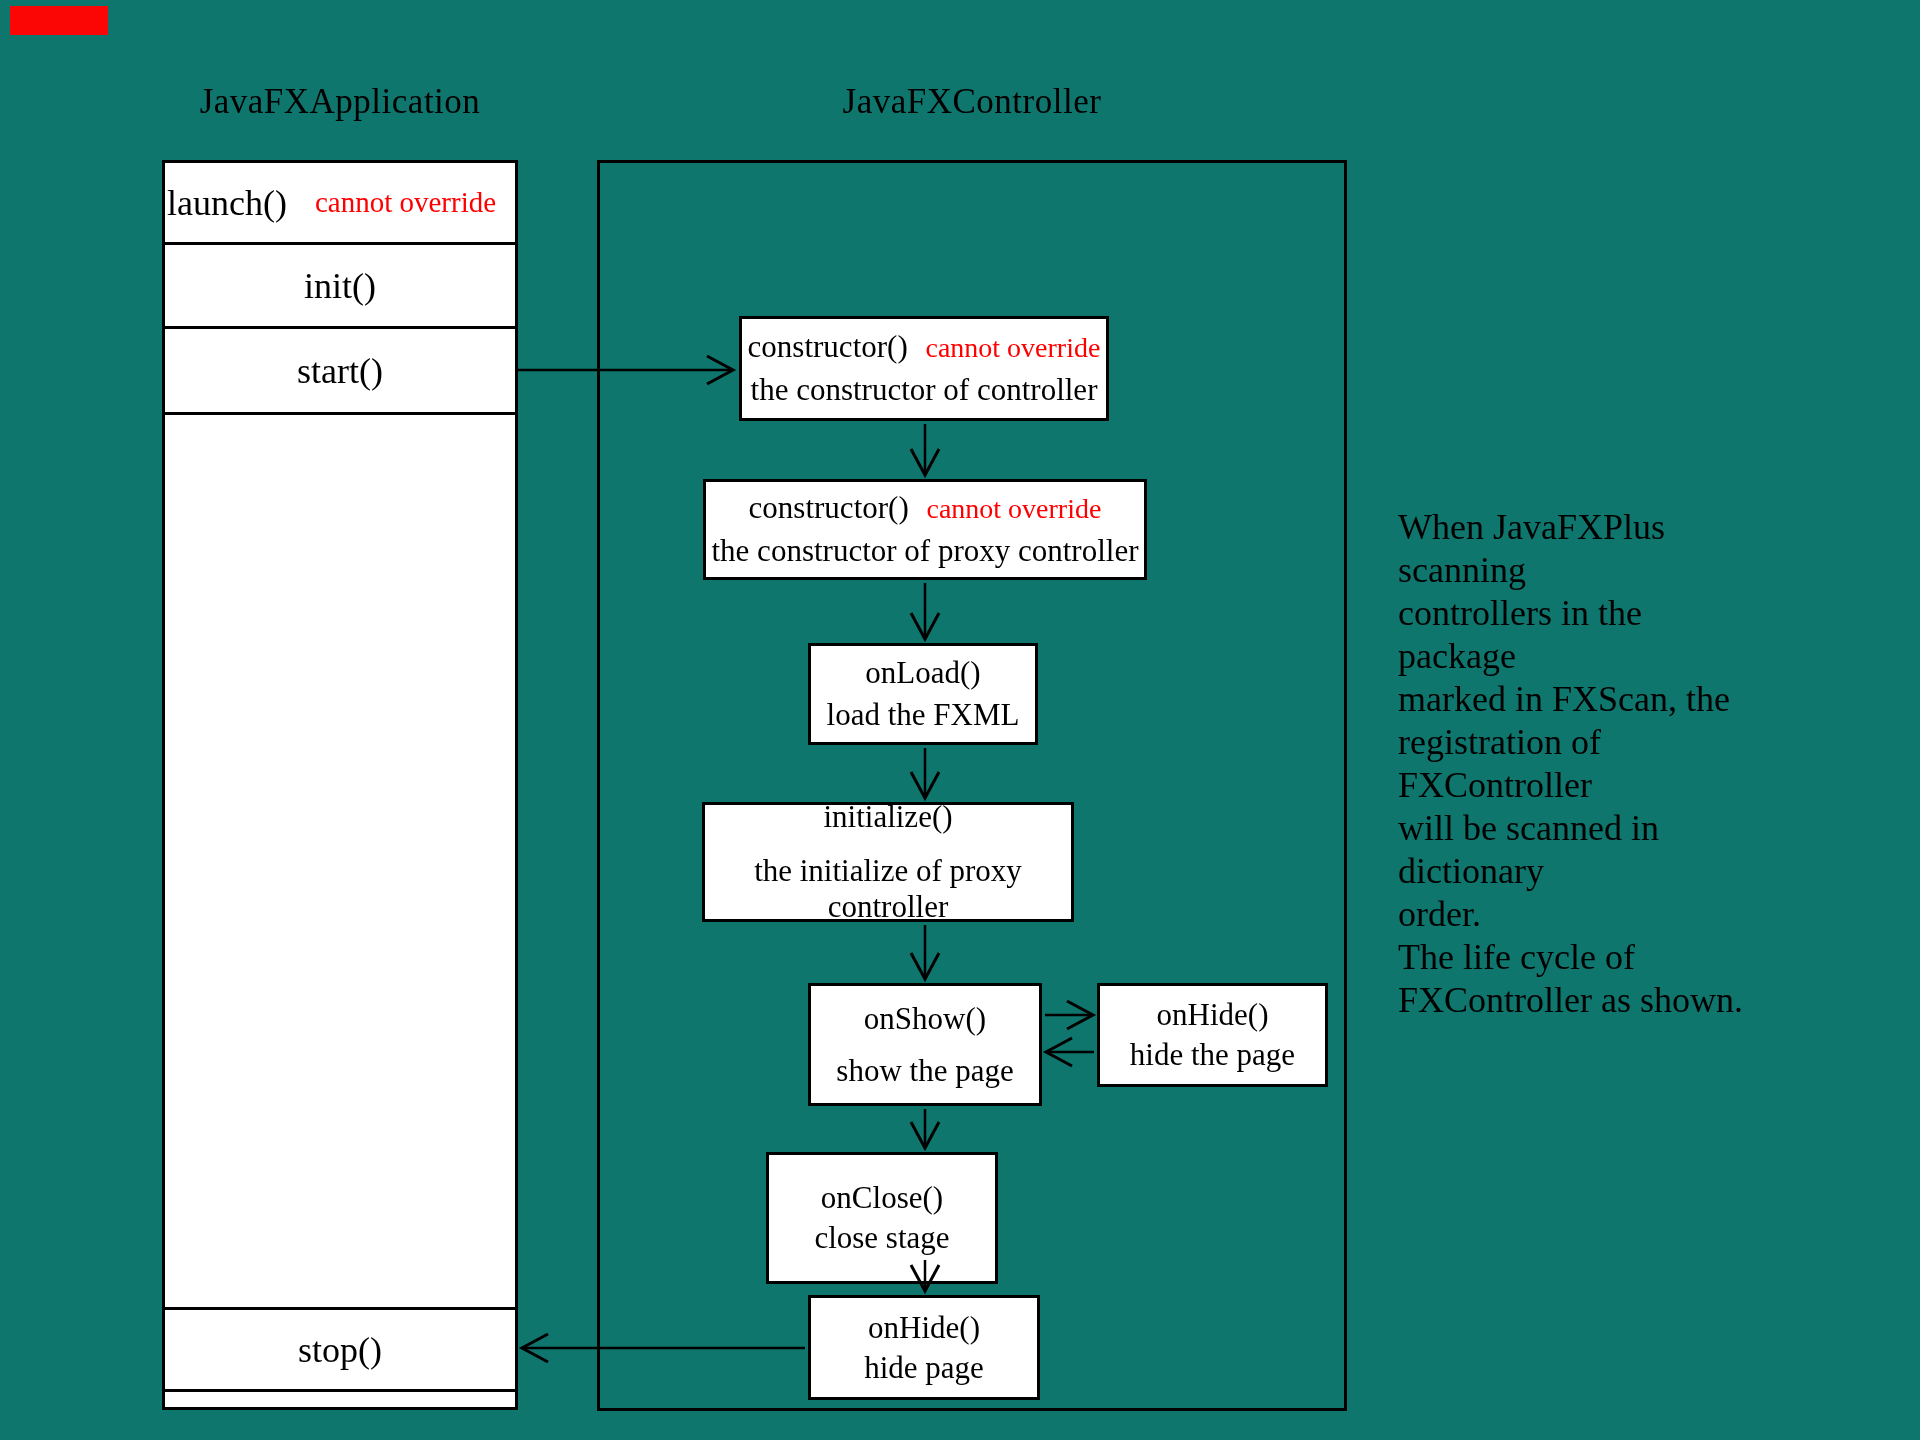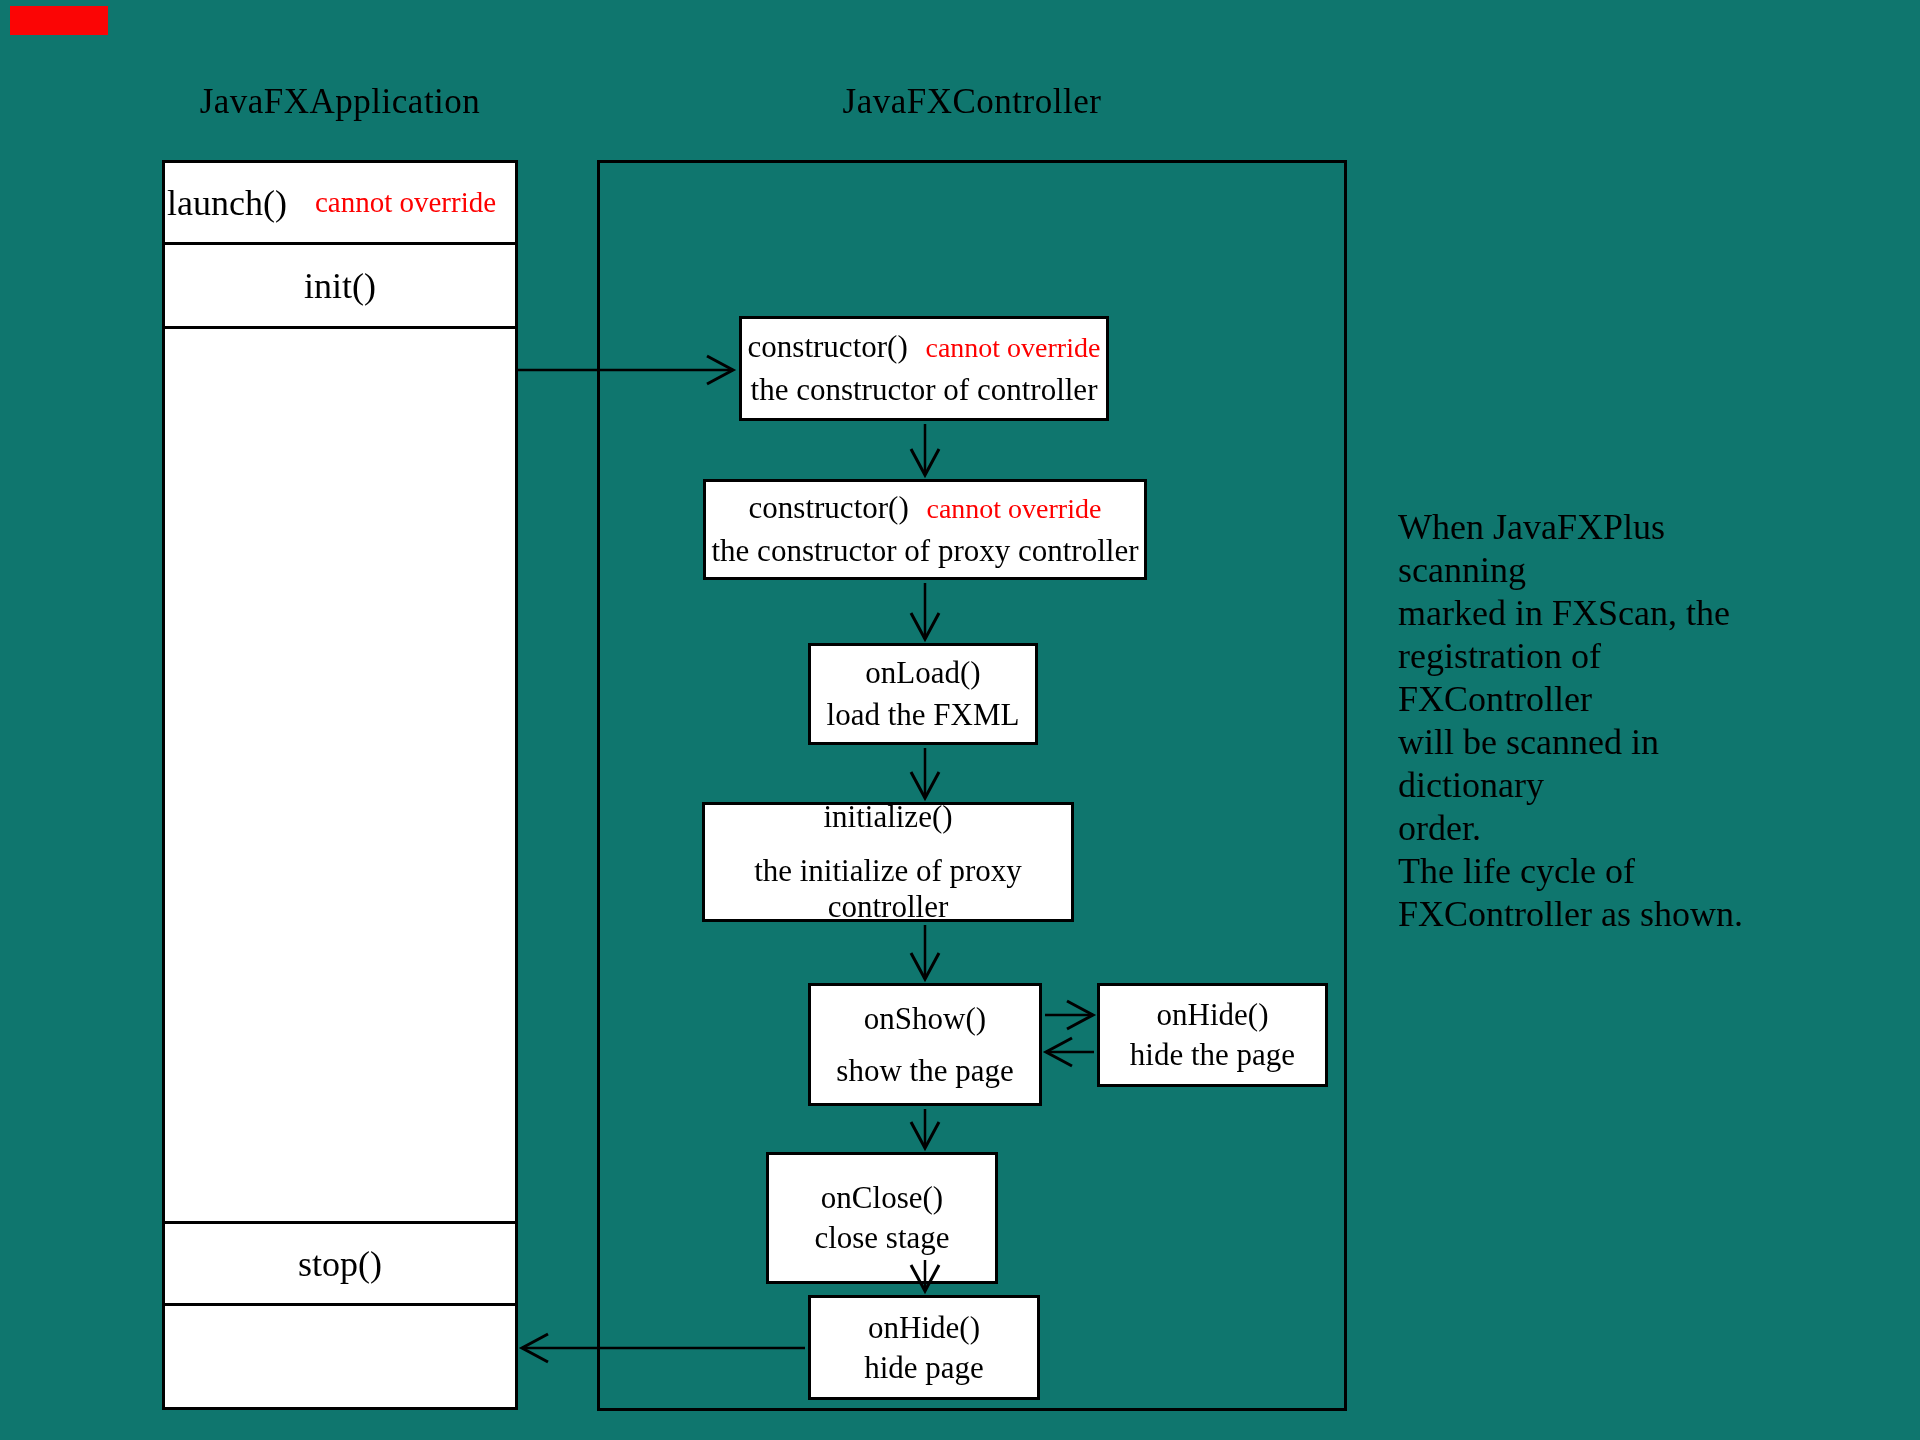--- a/index.html
+++ b/index.html
@@ -55,20 +55,23 @@
   <div class="abs title" style="left:597px;top:82px;width:750px;">JavaFXController</div>
 
   <div id="app-box" class="abs">
     <div id="row-launch" class="app-row">
       <span>launch()</span>
       <span class="red-note" style="color: rgb(254, 0, 0);">cannot override</span>
     </div>
     <div id="row-init" class="app-row">
       <span>init()</span>
     </div>
+    <div id="row-start" class="app-row">
+      <span>start()</span>
+    </div>
     <div id="row-spacer" class="app-row"></div>
     <div id="row-stop" class="app-row">
       <span>stop()</span>
     </div>
     <div id="row-tail" class="app-row last"></div>
   </div>
 
   <div id="controller-box" class="abs"></div>
 
   <div class="flow-box abs" style="left:739px;top:316px;width:370px;height:105px;gap:6px;">
@@ -112,20 +115,21 @@
     <div>close stage</div>
   </div>
 
   <div class="flow-box abs" style="left:808px;top:1295px;width:232px;height:105px;gap:4px;">
     <div>onHide()</div>
     <div>hide page</div>
   </div>
 
   <div id="annotation" class="abs">
     <div>When JavaFXPlus scanning</div>
+    <div>controllers in the package</div>
     <div>marked in FXScan, the</div>
     <div>registration of FXController</div>
     <div>will be scanned in dictionary</div>
     <div>order.</div>
     <div>The life cycle of</div>
     <div>FXController as shown.</div>
   </div>
 
   <svg id="svg-arrows" class="abs" width="1920" height="1440" viewBox="0 0 1920 1440">
     <defs>

